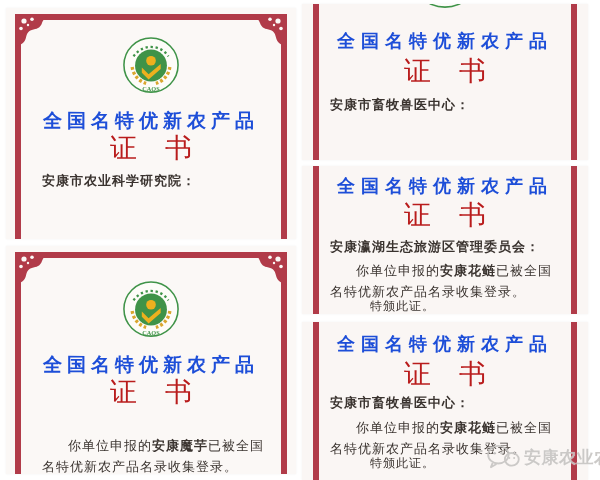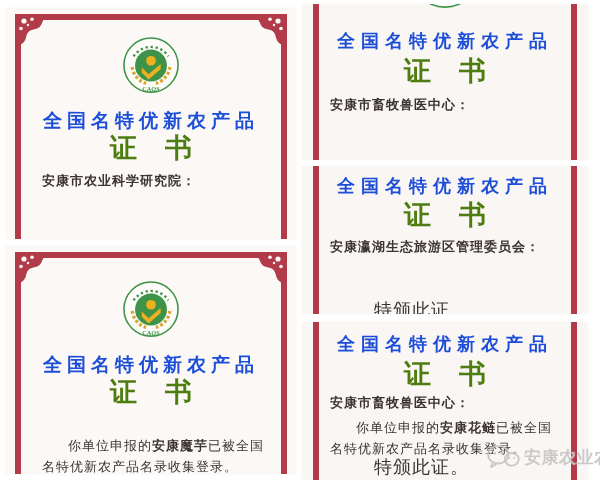--- a/index.html
+++ b/index.html
@@ -59,40 +59,40 @@
   .cert-title{
     position:absolute;left:0;right:0;
     text-align:center;
     color:#1d4ed8;font-weight:700;
     font-size:19px;letter-spacing:5px;
     white-space:nowrap;
   }
   .cert-subtitle{
     position:absolute;left:0;right:0;
     text-align:center;
-    color:#4d7c0f;font-weight:700;
+    color:#b91c1c;font-weight:400;
     font-size:27px;letter-spacing:28px;text-indent:28px;
     white-space:nowrap;
   }
   .cert-recipient{
     position:absolute;left:0;right:0;
     color:#3a332f;font-weight:700;
     font-size:13px;letter-spacing:1px;
     padding:0 30px 0 36px;
   }
   .cert-body{
     position:absolute;left:0;right:0;margin:0;
     color:#3a332f;font-size:13px;line-height:1.62;
     letter-spacing:1px;text-indent:2em;
     padding:0 32px 0 36px;
   }
   .cert-body .product{font-weight:700;}
   .cert-closing{
-    position:absolute;left:8px;right:0;
-    color:#3a332f;font-size:18px;letter-spacing:1px;
+    position:absolute;left:16px;right:0;
+    color:#3a332f;font-size:12px;letter-spacing:1px;
     text-indent:2em;padding:0 32px 0 36px;
   }
 
   
   #certL1 .cert-title{top:100px;}  #certL1 .cert-subtitle{top:122px;}
   #certL1 .cert-recipient{top:164px;} #certL1 .cert-body{top:187px;}
   #certL2 .cert-title{top:106px;}  #certL2 .cert-subtitle{top:128px;}
   #certL2 .cert-recipient{top:167px;} #certL2 .cert-body{top:189px;}
 
   .cert-right .cert-title{font-size:18px;letter-spacing:6px;}
@@ -209,20 +209,21 @@
     <div class="cert-subtitle">证书</div>
     <div class="cert-recipient">安康市畜牧兽医中心：</div>
   </div>
 
   <div class="cert cert-right" id="certR2">
     <span class="vbar l"></span>
     <span class="vbar r"></span>
     <div class="cert-title">全国名特优新农产品</div>
     <div class="cert-subtitle">证书</div>
     <div class="cert-recipient">安康瀛湖生态旅游区管理委员会：</div>
+    <p class="cert-body"><span>你单位申报的</span><span class="product">安康花鲢</span><span>已被全国名特优新农产品名录收集登录。</span></p>
     <div class="cert-closing">特颁此证。</div>
   </div>
 
   <div class="cert cert-right" id="certR3">
     <span class="vbar l"></span>
     <span class="vbar r"></span>
     <div class="cert-title">全国名特优新农产品</div>
     <div class="cert-subtitle">证书</div>
     <div class="cert-recipient">安康市畜牧兽医中心：</div>
     <p class="cert-body"><span>你单位申报的</span><span class="product">安康花鲢</span><span>已被全国名特优新农产品名录收集登录。</span></p>

